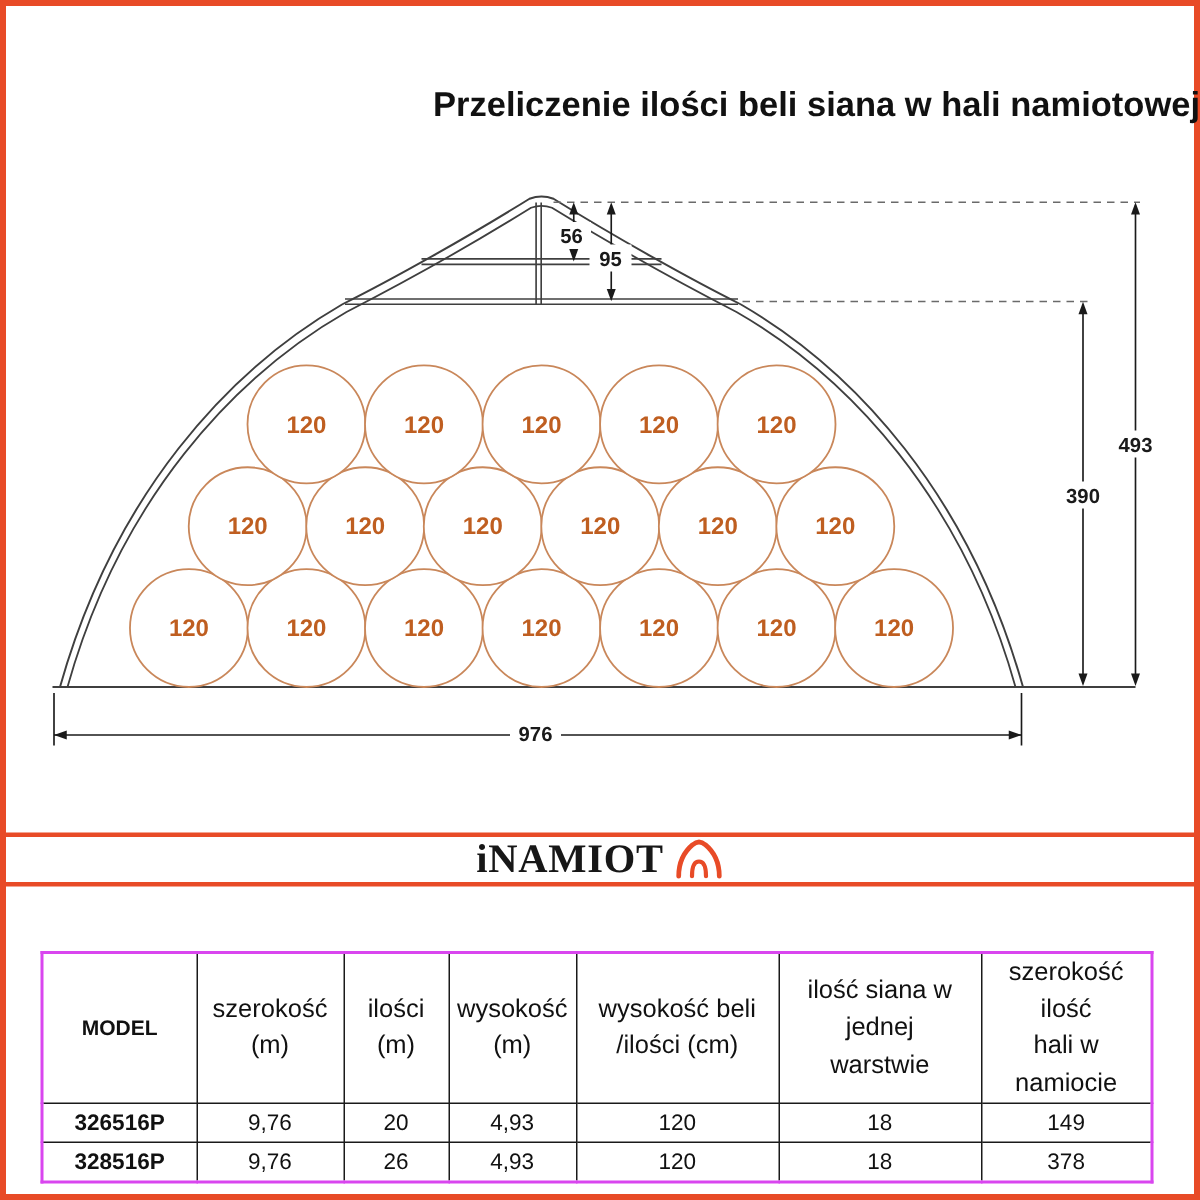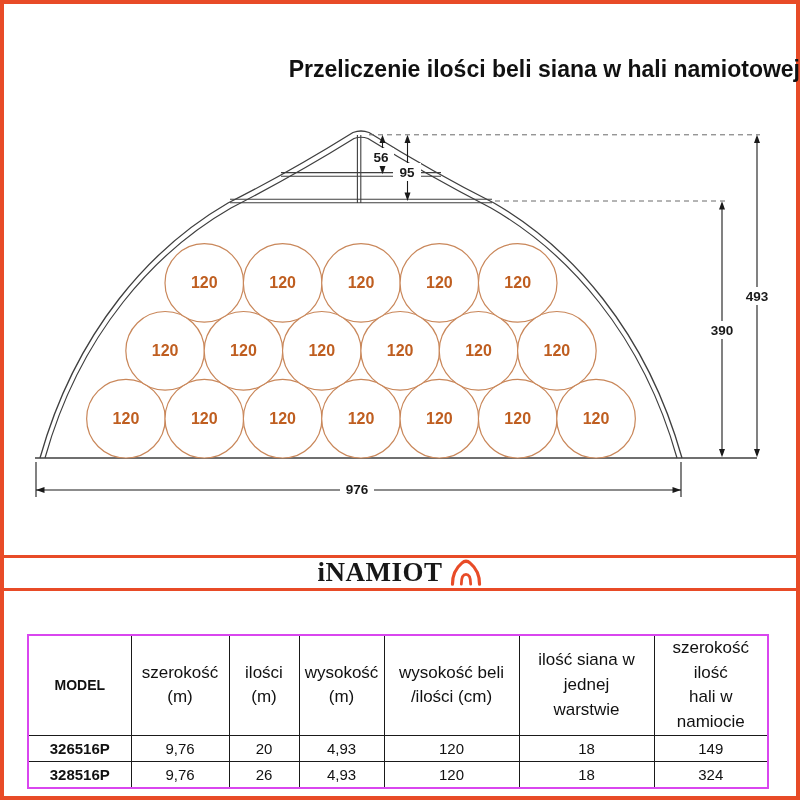--- a/index.html
+++ b/index.html
@@ -218,18 +218,18 @@
           <td>18</td>
           <td>149</td>
         </tr>
         <tr>
           <td class="model-cell">328516P</td>
           <td>9,76</td>
           <td>26</td>
           <td>4,93</td>
           <td>120</td>
           <td>18</td>
-          <td>324</td>
+          <td>378</td>
         </tr>
       </tbody>
   </table>
 
 </div>
 
 </body></html>

